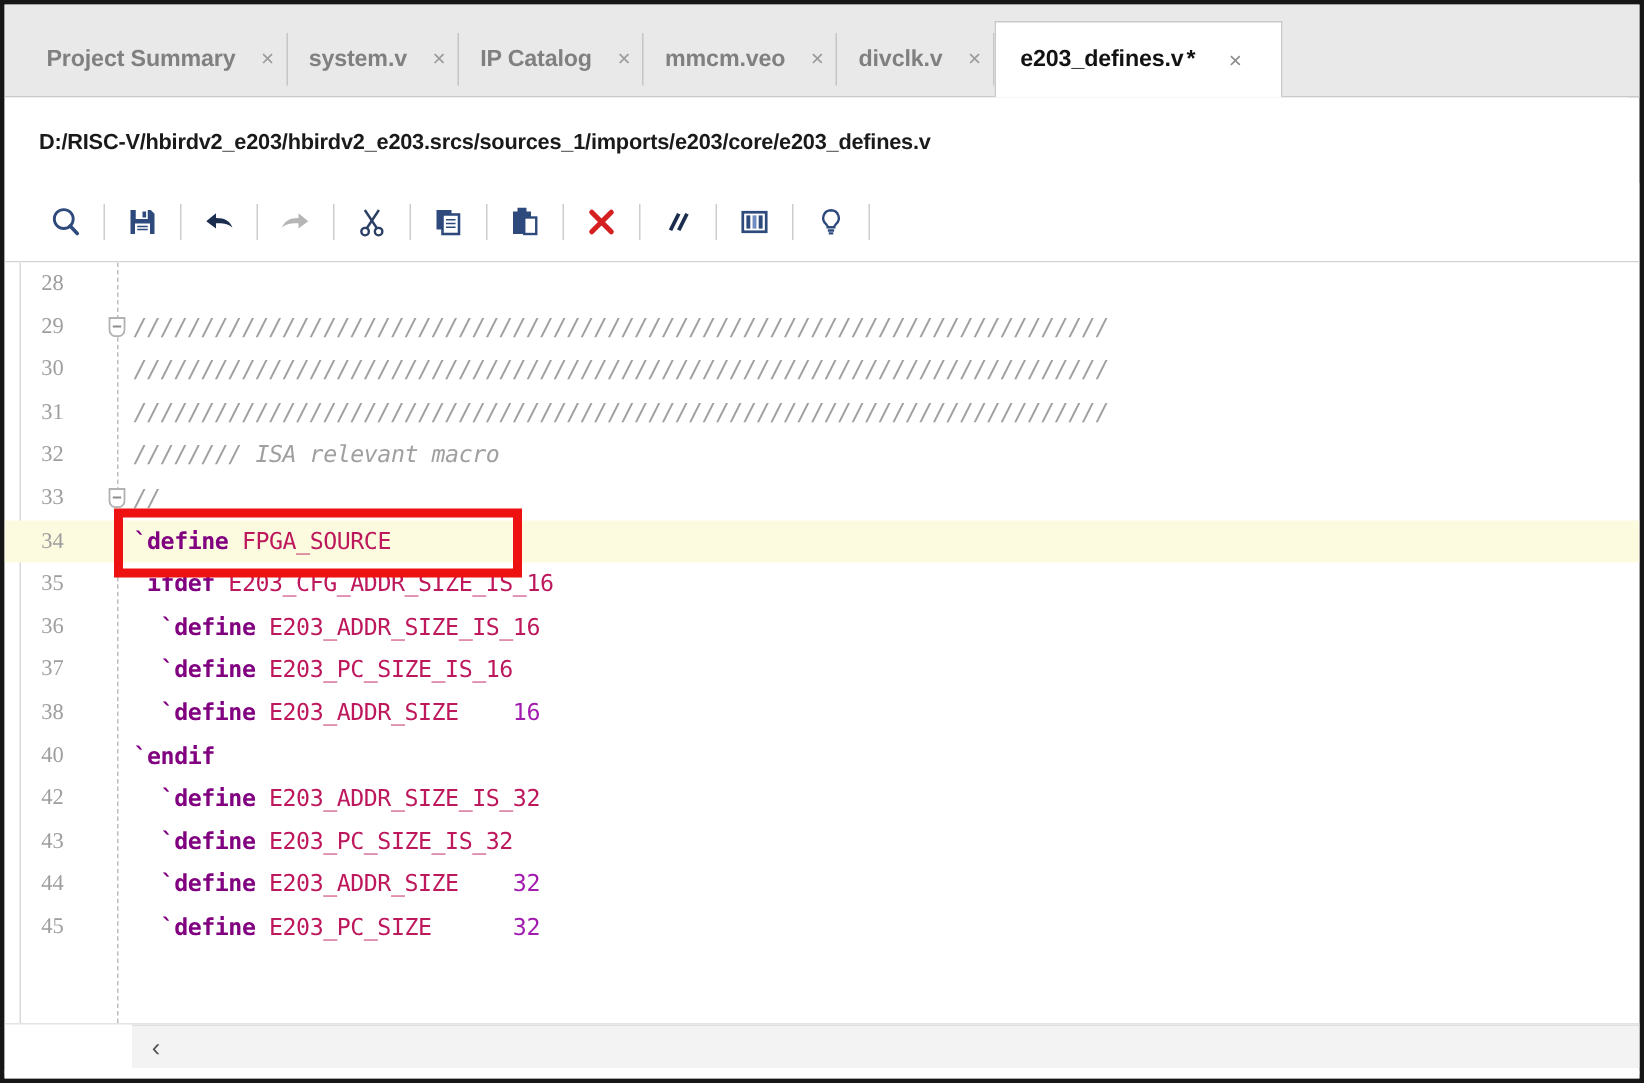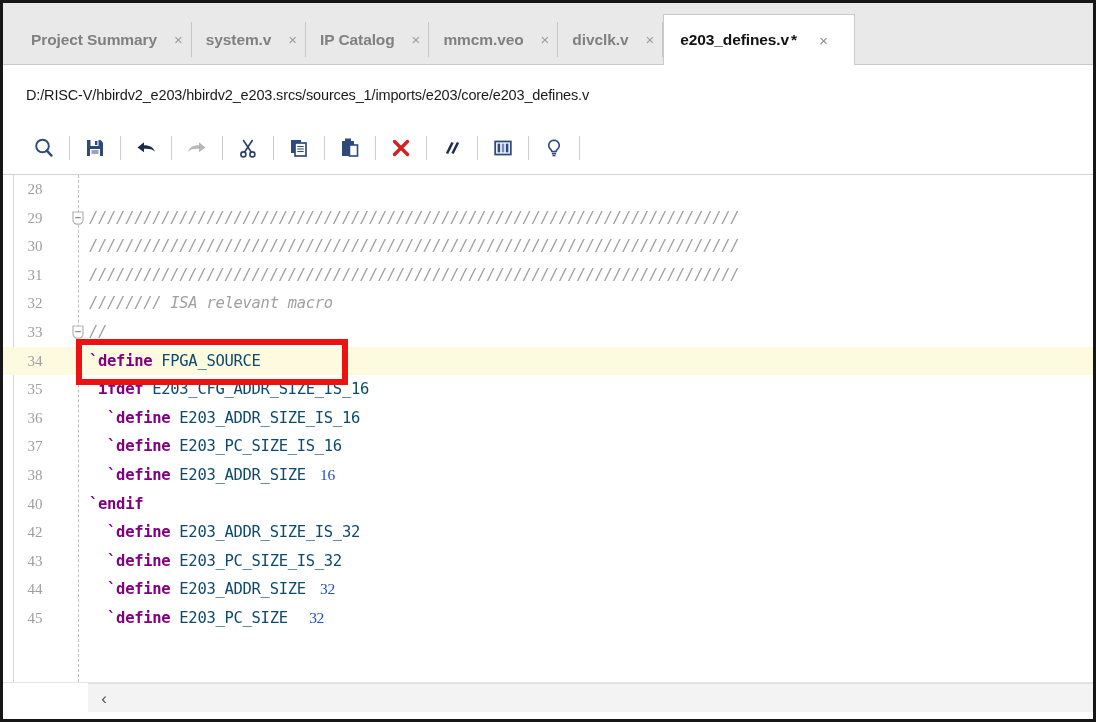--- a/index.html
+++ b/index.html
@@ -100,20 +100,21 @@
   }
 
   
   #pathbar {
     position: absolute;
     left: 0; top: 62px;
     width: 1082px;
     height: 57px;
     background: #ffffff;
     box-sizing: border-box;
+    font-weight: bold;
   }
   #path-text {
     position: absolute;
     left: 23px;
     top: 22px;
     font-size: 14.5px;
     color: #1a1a1a;
     white-space: nowrap;
     letter-spacing: -0.15px;
   }
@@ -214,25 +215,24 @@
   }
   .c-comment {
     color: #a0a0a0;
     font-style: italic;
   }
   .c-kw {
     color: #800080;
     font-weight: bold;
   }
   .c-id {
-    color: #0c4a6e;
+    color: #be185d;
   }
   .c-num {
-    color: #1d4ed8;
-    font-family: Liberation Serif, serif;
+    color: #a21caf;
   }
 
   
   #redbox {
     position: absolute;
     left: 73px;
     top: 336px;
     width: 272px;
     height: 46px;
     border: 6px solid #ee1111;

